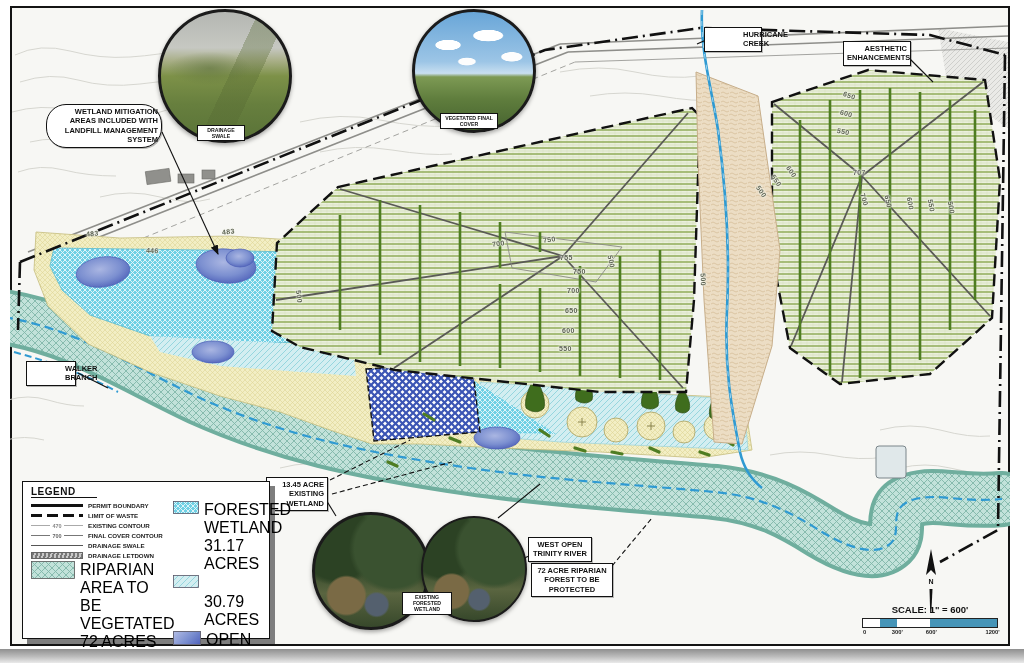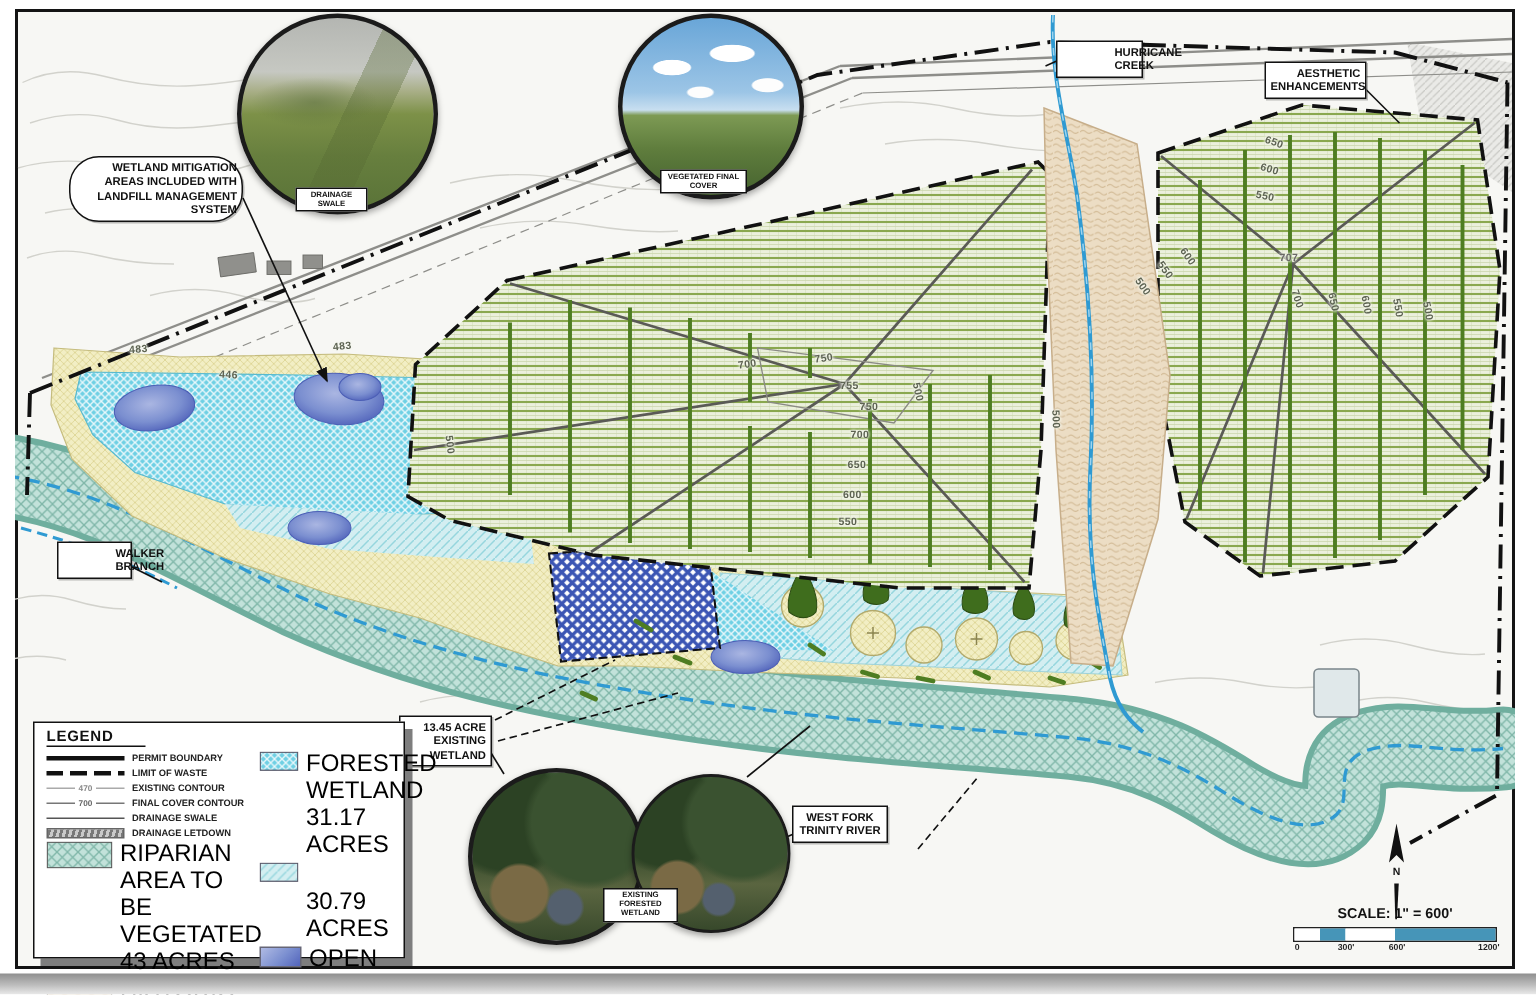--- a/index.html
+++ b/index.html
@@ -295,23 +295,24 @@
   <div class="photo" id="ph-veg"></div>
   <div class="photo-label" style="left:440px;top:113px;width:52px;">VEGETATED FINAL COVER</div>
 
   <div class="photo photo-forest" id="ph-f1"></div>
   <div class="photo photo-forest" id="ph-f2"></div>
   <div class="photo-label" style="left:402px;top:592px;width:44px;">EXISTING FORESTED WETLAND</div>
 
   <div class="callout al-r" style="left:46px;top:104px;width:116px;border-radius:20px;">WETLAND MITIGATION AREAS INCLUDED WITH LANDFILL MANAGEMENT SYSTEM</div>
   <div class="callout al-l" style="left:704px;top:27px;width:58px;">HURRICANE CREEK</div>
   <div class="callout al-r" style="left:843px;top:41px;width:68px;">AESTHETIC ENHANCEMENTS</div>
-  <div class="callout al-l" style="left:26px;top:361px;width:50px;margin-left:12px;">WALKER BRANCH</div>
+  <div class="callout al-l" style="left:26px;top:361px;width:50px;">WALKER BRANCH</div>
   <div class="callout al-r" style="left:266px;top:477px;width:62px;">13.45 ACRE EXISTING WETLAND</div>
-  <div class="callout al-c" style="left:528px;top:537px;width:64px;">WEST FORK TRINITY RIVER</div>
+  <div class="callout al-c" style="left:528px;top:537px;width:64px;">WEST OPEN TRINITY RIVER</div>
+  <div class="callout al-c" style="left:531px;top:563px;width:82px;">72 ACRE RIPARIAN FOREST TO BE PROTECTED</div>
 
   <div id="legend">
     <h1>LEGEND</h1>
     <div class="lg-grid">
       <div class="lg-col-l">
         <div class="lrow">
           <span class="sym">
               <span class="ln ln-permit" style="width:100%"></span>
             </span>
           <span class="lbl">PERMIT BOUNDARY</span>
@@ -347,21 +348,21 @@
         <div class="lrow">
           <span class="sym">
               <span class="ln-letdown"></span>
             </span>
           <span class="lbl">DRAINAGE LETDOWN</span>
         </div>
         <div class="arow">
           <svg class="sw" width="44" height="18">
               <rect x="0.5" y="0.5" width="43" height="17" fill="url(#pRip)" stroke="#555" stroke-width="0.8"></rect>
             </svg>
-          <span class="lbl"><span>RIPARIAN AREA TO BE VEGETATED</span><br><span>43 ACRES</span></span>
+          <span class="lbl"><span>RIPARIAN AREA TO BE VEGETATED</span><br><span>72 ACRES</span></span>
         </div>
         <div class="arow">
           <svg class="sw" width="44" height="16">
               <rect x="0.5" y="0.5" width="43" height="15" fill="url(#pTan)" stroke="#555" stroke-width="0.8"></rect>
             </svg>
           <span class="lbl"><span>HISTORIC WASTE FILL DISCOVERED IN 2015</span><br></span>
         </div>
 
       </div>
       <div class="lg-col-r">

